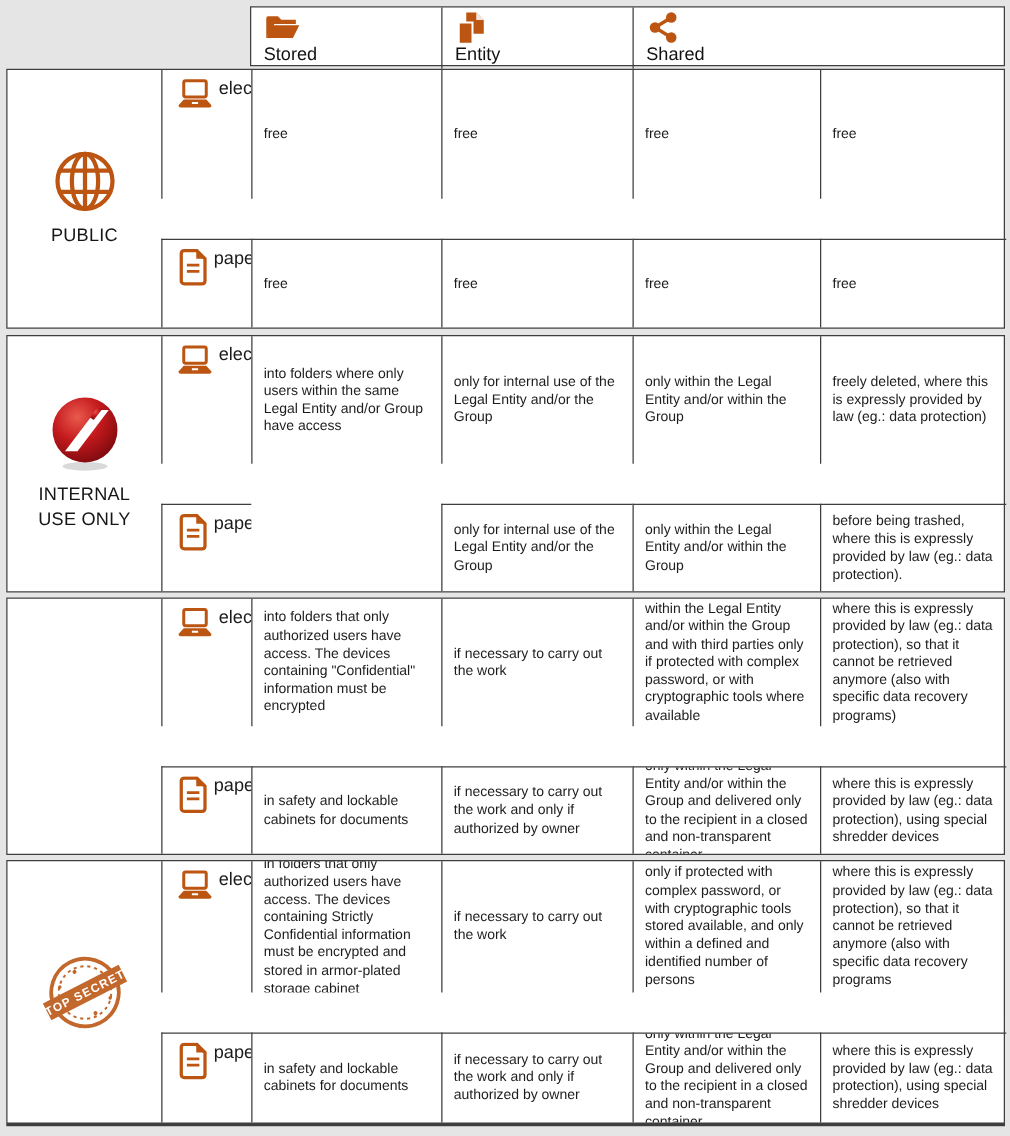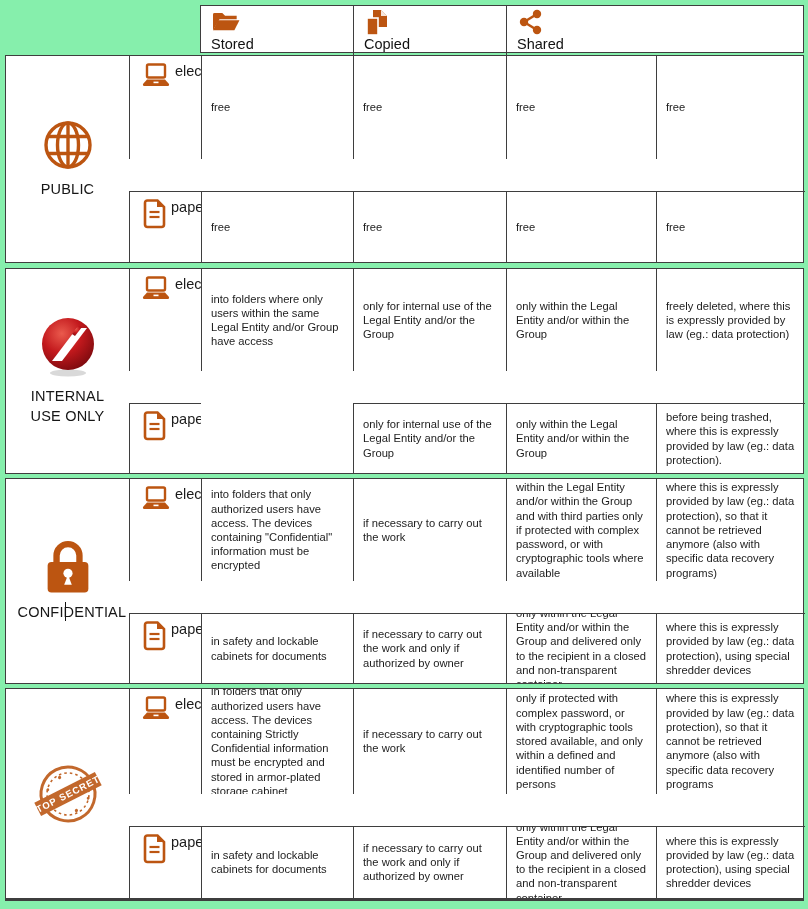--- a/index.html
+++ b/index.html
@@ -1,16 +1,16 @@
 <!DOCTYPE html>
 <html><head>
 <meta charset="utf-8">
 <style>
   html,body{margin:0;padding:0;background:#ffffff;}
-  .page{position:relative;width:808px;height:909px;background:#86efac;
+  .page{position:relative;width:808px;height:909px;background:#e5e5e5;
         font-family:"Liberation Sans", sans-serif;color:#1b1b1b;overflow:hidden;}
 
   
   .header-row{position:absolute;left:200px;top:5px;width:604px;height:48px;
     display:grid;grid-template-columns:152px 153px 150px 149px;
     border:1.5px solid #3e3e3e;box-sizing:border-box;background:#fff;}
   .hc{box-sizing:border-box;padding:3px 4px 3px 10px;display:flex;
     flex-direction:column;justify-content:space-between;}
   .hc + .hc{border-left:1.5px solid #3e3e3e;}
   .hc .hlabel{font-size:14.5px;line-height:1.1;color:#111;}
@@ -63,21 +63,21 @@
       <span class="hlabel">Stored</span>
     </div>
     <div class="hc">
       <span class="hicon">
         <svg width="26" height="28" viewBox="0 0 26 28">
           <path d="M9 1 h8 l6 6 v11 h-14 z" fill="#bc5511"></path>
           <path d="M17 1 v6 h6 z" fill="#ffffff" opacity="0.85"></path>
           <rect x="3" y="9" width="11" height="17" fill="#bc5511" stroke="#ffffff" stroke-width="1.6"></rect>
         </svg>
       </span>
-      <span class="hlabel">Copied</span>
+      <span class="hlabel">Entity</span>
     </div>
     <div class="hc">
       <span class="hicon">
         <svg width="28" height="27" viewBox="0 0 28 27">
           <g stroke="#bc5511" stroke-width="2.6">
             <line x1="7" y1="13" x2="20" y2="5"></line>
             <line x1="7" y1="13" x2="20" y2="21"></line>
           </g>
           <circle cx="20" cy="5" r="4.2" fill="#bc5511"></circle>
           <circle cx="7" cy="13" r="4.2" fill="#bc5511"></circle>
@@ -181,31 +181,20 @@
         </svg>
       </span>
       <span>paper</span>
     </div>
     <div class="cell col4 r2 bl bt content">only for internal use of the Legal Entity and/or the Group</div>
     <div class="cell col5 r2 bl bt content">only within the Legal Entity and/or within the Group</div>
     <div class="cell col6 r2 bl bt content">before being trashed, where this is expressly provided by law (eg.: data protection).</div>
   </div>
 
   <div class="band" style="top:478px;height:206px;">
-    <div class="cell col1">
-      <span>
-        <svg width="56" height="54" viewBox="0 0 44 42">
-          <path d="M13 17 v-5 a9 9 0 0 1 18 0 v5" fill="none" stroke="#bc5511" stroke-width="5"></path>
-          <rect x="6" y="17" width="32" height="24" rx="3" fill="#bc5511"></rect>
-          <circle cx="22" cy="26" r="3.6" fill="#ffffff"></circle>
-          <path d="M22 27 l-3 8 h6 z" fill="#ffffff"></path>
-        </svg>
-      </span>
-      <span class="class-label"><span style="position:relative;">CONFIDENTIAL</span><span class="caret"></span></span>
-    </div>
 
     <div class="cell col2 r1 bl medium">
       <span>
         <svg width="32" height="25" viewBox="0 0 32 25">
           <rect x="7" y="1.5" width="18" height="13" rx="1.5" fill="none" stroke="#bc5511" stroke-width="2.4"></rect>
           <path d="M3 21 L7 16.5 h18 L29 21 q0.5 2 -1.8 2 H4.8 Q2.5 23 3 21 z" fill="#bc5511"></path>
           <rect x="13.5" y="18.6" width="5" height="1.6" fill="#ffffff"></rect>
         </svg>
       </span>
       <span>electronic</span>

